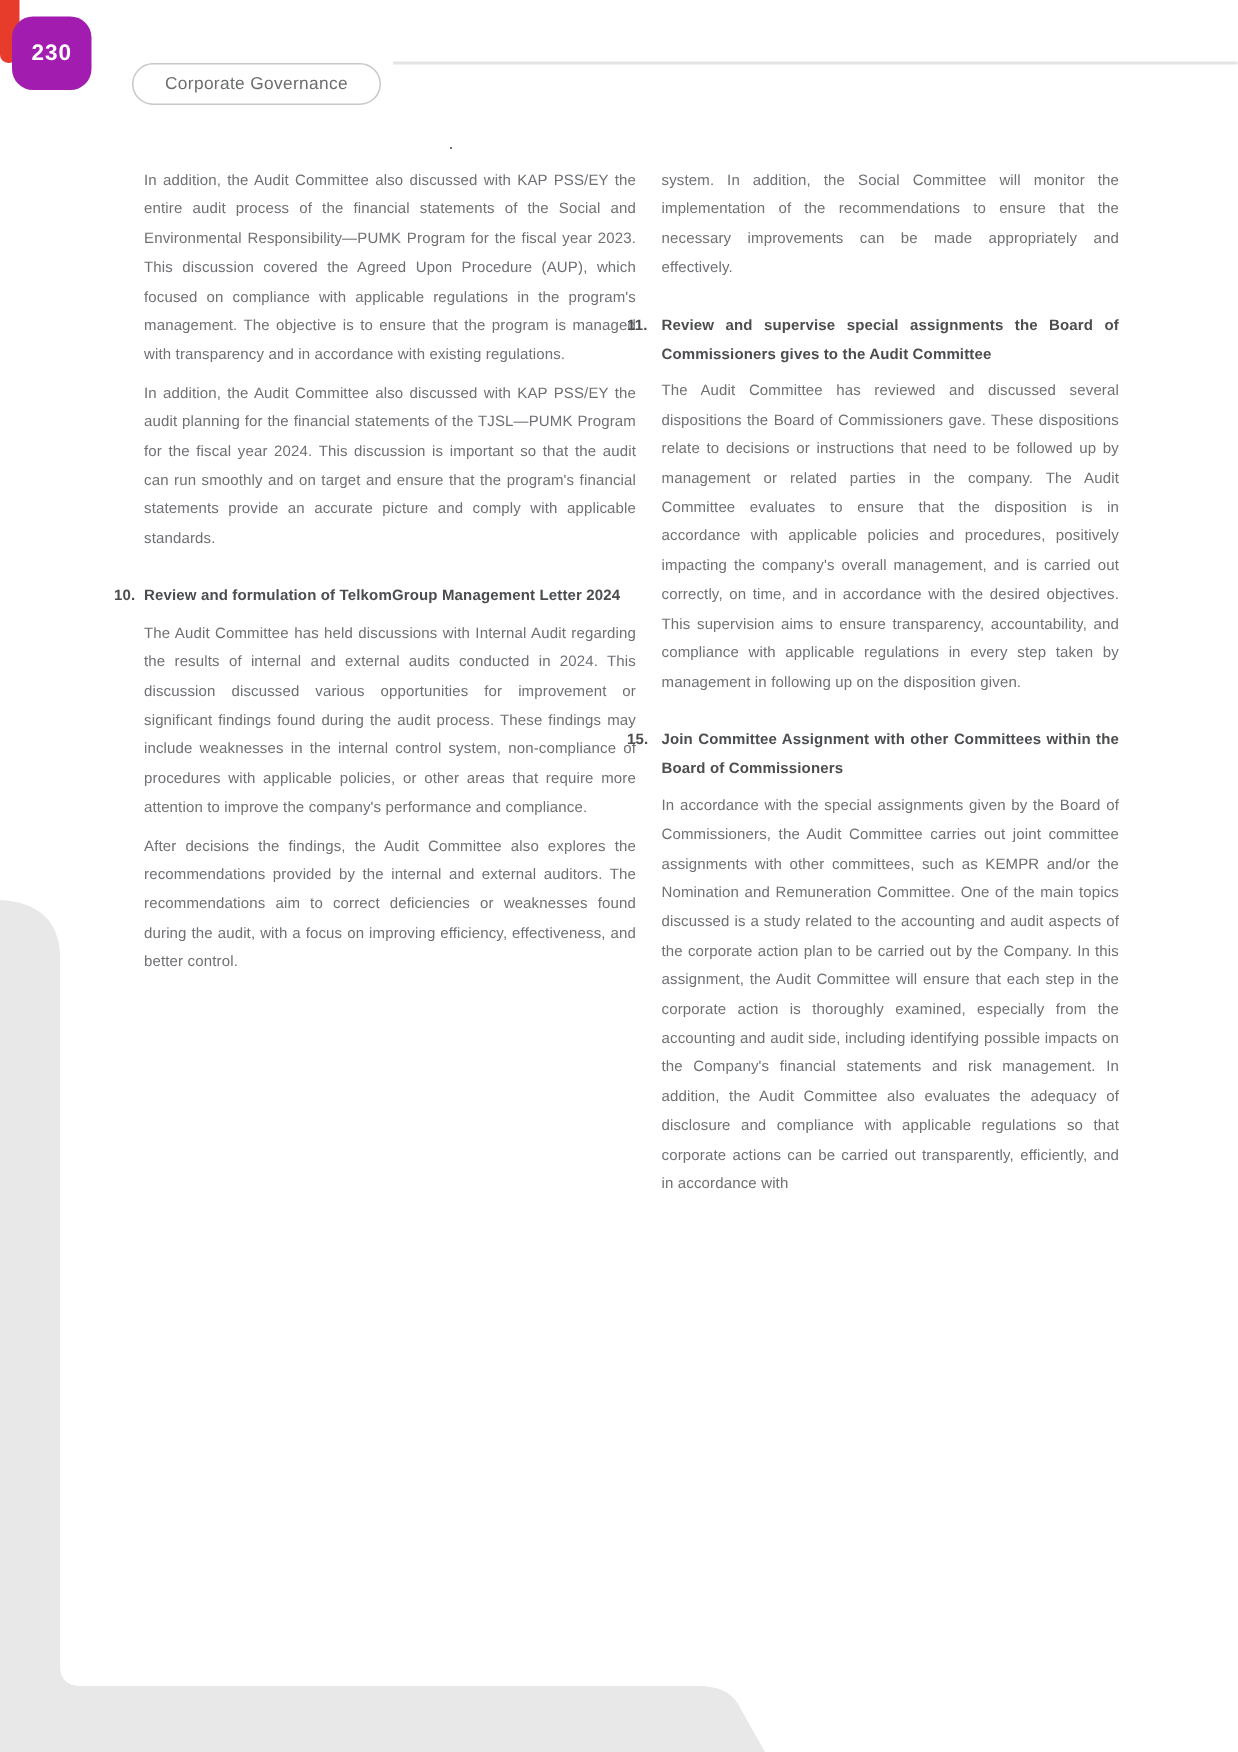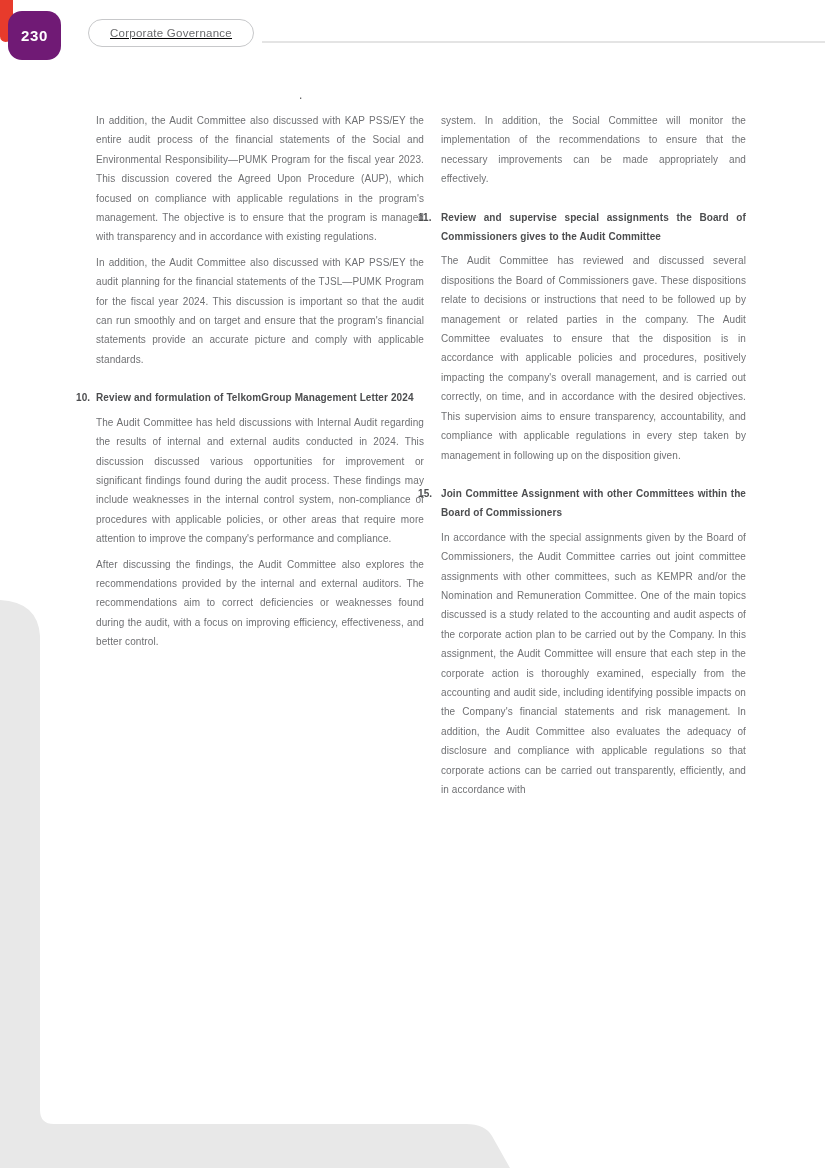--- a/index.html
+++ b/index.html
@@ -12,36 +12,36 @@
   
   .deco-svg { position:absolute; left:0; top:0; width:825px; height:1168px; z-index:0; pointer-events:none; }
 
   
   .badge-fold {
     position:absolute; left:0; top:0; width:13px; height:42px;
     background:#e73b2c; border-radius:0 0 8px 6px; z-index:2;
   }
   .badge-main {
     position:absolute; left:8px; top:11px; width:53px; height:49px;
-    background:#701a75; border-radius:14px; z-index:3;
+    background:#a21caf; border-radius:14px; z-index:3;
     display:flex; align-items:center; justify-content:center;
   }
   .badge-main span {
     color:#ffffff; font-size:15px; font-weight:600; letter-spacing:0.6px;
   }
 
   
   .header-rule {
     position:absolute; left:262px; right:0; top:41px; height:2px;
     background:#e4e4e4; z-index:1;
   }
   .section-pill {
-    position:absolute; left:88px; top:19px; height:26px; padding:0 21px;
+    position:absolute; left:88px; top:42px; height:26px; padding:0 21px;
     background:#ffffff; border:1.5px solid #c7c8ca; border-radius:15px;
-    display:flex; align-items:center; z-index:2;text-decoration:underline;
+    display:flex; align-items:center; z-index:2;
   }
   .section-pill span { font-size:11.5px; color:#6b6c6e; letter-spacing:0.25px; }
 
   .stray-dot { position:absolute; left:299px; top:88px; font-size:12px; color:#58595b; z-index:1; }
 
   
   .col {
     position:absolute; top:111px; z-index:1;
     font-size:10px; line-height:19.4px; color:#6f7073;
     text-align:justify; letter-spacing:0.1px;
@@ -79,21 +79,21 @@
   <span class="stray-dot">.</span>
 
   <div class="col col-left">
     <div class="para">In addition, the Audit Committee also discussed with KAP PSS/EY the entire audit process of the financial statements of the Social and Environmental Responsibility—PUMK Program for the fiscal year 2023. This discussion covered the Agreed Upon Procedure (AUP), which focused on compliance with applicable regulations in the program's management. The objective is to ensure that the program is managed with transparency and in accordance with existing regulations.</div>
     <div class="para">In addition, the Audit Committee also discussed with KAP PSS/EY the audit planning for the financial statements of the TJSL—PUMK Program for the fiscal year 2024. This discussion is important so that the audit can run smoothly and on target and ensure that the program's financial statements provide an accurate picture and comply with applicable standards.</div>
     <div class="item">
       <span class="num">10.</span>
       <span class="txt">Review and formulation of TelkomGroup Management Letter 2024</span>
     </div>
     <div class="para">The Audit Committee has held discussions with Internal Audit regarding the results of internal and external audits conducted in 2024. This discussion discussed various opportunities for improvement or significant findings found during the audit process. These findings may include weaknesses in the internal control system, non-compliance of procedures with applicable policies, or other areas that require more attention to improve the company's performance and compliance.</div>
-    <div class="para">After discussing the findings, the Audit Committee also explores the recommendations provided by the internal and external auditors. The recommendations aim to correct deficiencies or weaknesses found during the audit, with a focus on improving efficiency, effectiveness, and better control.</div>
+    <div class="para">After decisions the findings, the Audit Committee also explores the recommendations provided by the internal and external auditors. The recommendations aim to correct deficiencies or weaknesses found during the audit, with a focus on improving efficiency, effectiveness, and better control.</div>
   </div>
 
   <div class="col col-right">
     <div class="para">system. In addition, the Social Committee will monitor the implementation of the recommendations to ensure that the necessary improvements can be made appropriately and effectively.</div>
     <div class="item">
       <span class="num">11.</span>
       <span class="txt">Review and supervise special assignments the Board of Commissioners gives to the Audit Committee</span>
     </div>
     <div class="para">The Audit Committee has reviewed and discussed several dispositions the Board of Commissioners gave. These dispositions relate to decisions or instructions that need to be followed up by management or related parties in the company. The Audit Committee evaluates to ensure that the disposition is in accordance with applicable policies and procedures, positively impacting the company's overall management, and is carried out correctly, on time, and in accordance with the desired objectives. This supervision aims to ensure transparency, accountability, and compliance with applicable regulations in every step taken by management in following up on the disposition given.</div>
     <div class="item">

